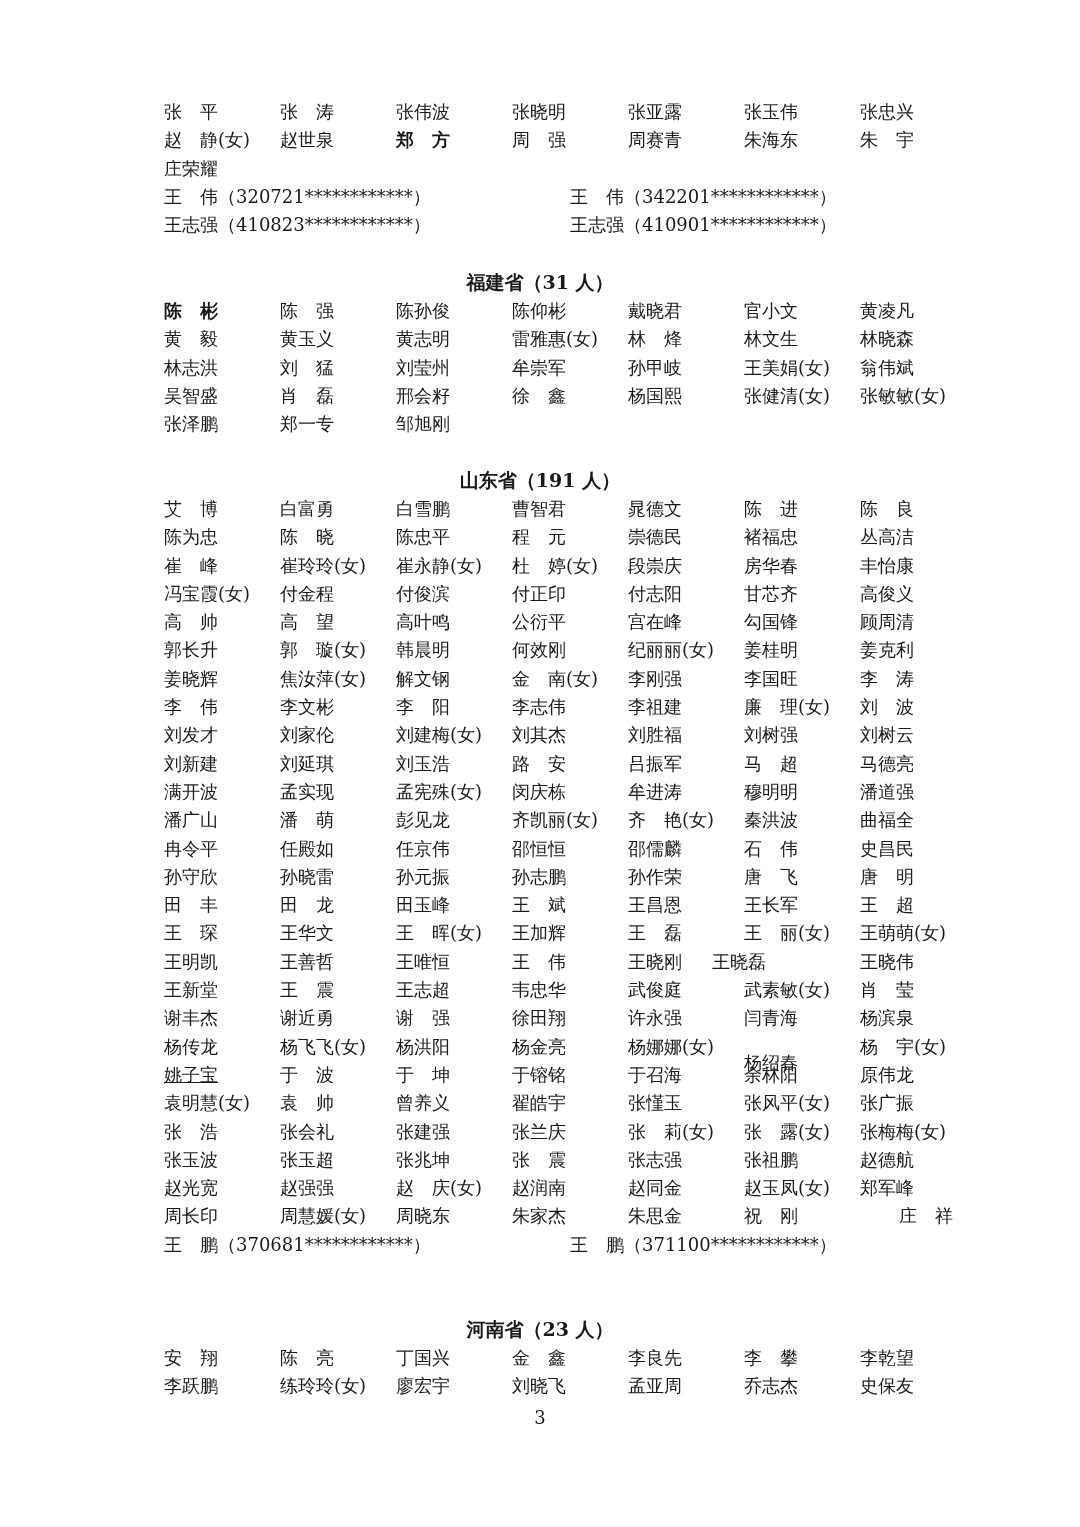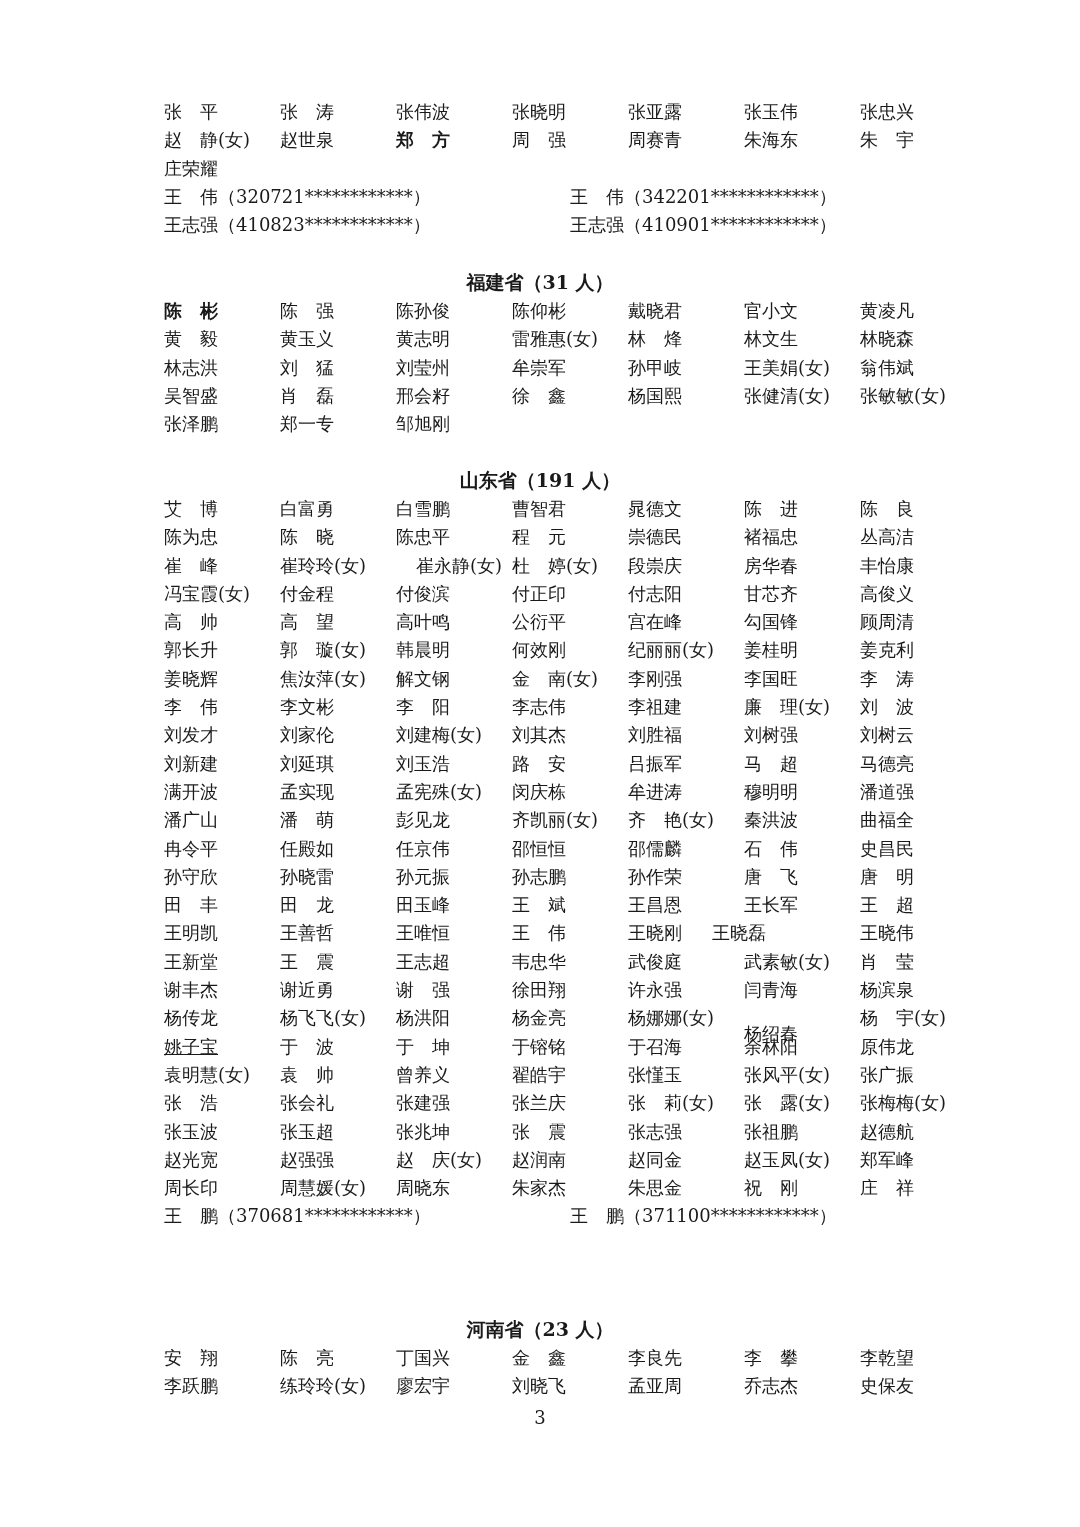--- a/index.html
+++ b/index.html
@@ -122,21 +122,21 @@
         <span class="cell" style="left: 116px;">陈　晓</span>
         <span class="cell" style="left: 232px;">陈忠平</span>
         <span class="cell" style="left: 348px;">程　元</span>
         <span class="cell" style="left: 464px;">崇德民</span>
         <span class="cell" style="left: 580px;">褚福忠</span>
         <span class="cell" style="left: 696px;">丛高洁</span>
       </div>
       <div class="row">
         <span class="cell" style="left: 0px;">崔　峰</span>
         <span class="cell" style="left: 116px;">崔玲玲(女)</span>
-        <span class="cell" style="left: 232px; margin-left: 20px;">崔永静(女)</span>
+        <span class="cell" style="left: 232px;">崔永静(女)</span>
         <span class="cell" style="left: 348px;">杜　婷(女)</span>
         <span class="cell" style="left: 464px;">段崇庆</span>
         <span class="cell" style="left: 580px;">房华春</span>
         <span class="cell" style="left: 696px;">丰怡康</span>
       </div>
       <div class="row">
         <span class="cell" style="left: 0px;">冯宝霞(女)</span>
         <span class="cell" style="left: 116px;">付金程</span>
         <span class="cell" style="left: 232px;">付俊滨</span>
         <span class="cell" style="left: 348px;">付正印</span>
@@ -237,20 +237,29 @@
       <div class="row">
         <span class="cell" style="left: 0px;">田　丰</span>
         <span class="cell" style="left: 116px;">田　龙</span>
         <span class="cell" style="left: 232px;">田玉峰</span>
         <span class="cell" style="left: 348px;">王　斌</span>
         <span class="cell" style="left: 464px;">王昌恩</span>
         <span class="cell" style="left: 580px;">王长军</span>
         <span class="cell" style="left: 696px;">王　超</span>
       </div>
       <div class="row">
+        <span class="cell" style="left: 0px;">王　琛</span>
+        <span class="cell" style="left: 116px;">王华文</span>
+        <span class="cell" style="left: 232px;">王　晖(女)</span>
+        <span class="cell" style="left: 348px;">王加辉</span>
+        <span class="cell" style="left: 464px;">王　磊</span>
+        <span class="cell" style="left: 580px;">王　丽(女)</span>
+        <span class="cell" style="left: 696px;">王萌萌(女)</span>
+      </div>
+      <div class="row">
         <span class="cell" style="left: 0px;">王明凯</span>
         <span class="cell" style="left: 116px;">王善哲</span>
         <span class="cell" style="left: 232px;">王唯恒</span>
         <span class="cell" style="left: 348px;">王　伟</span>
         <span class="cell" style="left: 464px;">王晓刚</span>
         <span class="cell" style="left: 548px;">王晓磊</span>
         <span class="cell" style="left: 696px;">王晓伟</span>
       </div>
       <div class="row">
         <span class="cell" style="left: 0px;">王新堂</span>
@@ -324,21 +333,21 @@
         <span class="cell" style="left: 580px;">赵玉凤(女)</span>
         <span class="cell" style="left: 696px;">郑军峰</span>
       </div>
       <div class="row">
         <span class="cell" style="left: 0px;">周长印</span>
         <span class="cell" style="left: 116px;">周慧媛(女)</span>
         <span class="cell" style="left: 232px;">周晓东</span>
         <span class="cell" style="left: 348px;">朱家杰</span>
         <span class="cell" style="left: 464px;">朱思金</span>
         <span class="cell" style="left: 580px;">祝　刚</span>
-        <span class="cell" style="left: 696px;">庄　祥</span>
+        <span class="cell" style="left: 735px;">庄　祥</span>
       </div>
       <div class="row">
         <span class="cell" style="left: 0px;">王　鹏（370681************）</span>
         <span class="cell" style="left: 406px;">王　鹏（371100************）</span>
       </div>
     </div>
 
   <div class="title" style="top:1315px;">河南省（23 人）</div>
   <div class="block" id="henan-block" style="top:1344px;">
       <div class="row">

